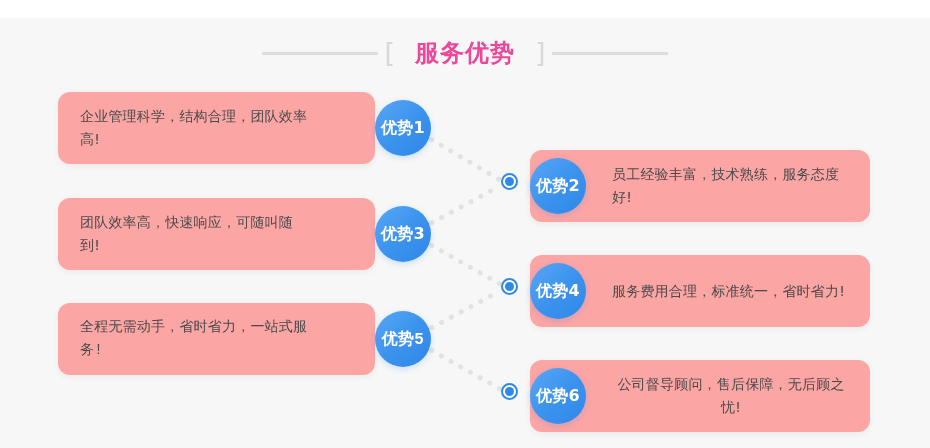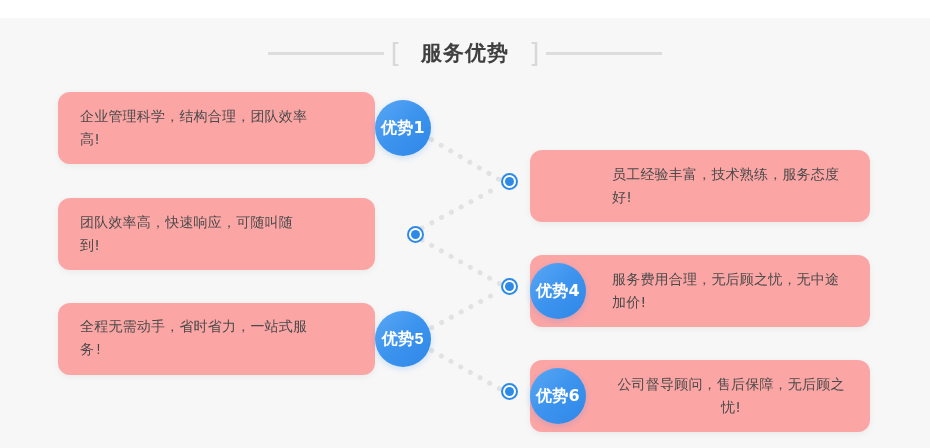--- a/index.html
+++ b/index.html
@@ -52,22 +52,22 @@
     color: #d8d8d8;
     font-size: 27px;
     line-height: 1;
     font-weight: 400;
     margin: 0 2px;
     transform: translateY(-1px);
   }
   .title-bracket.left { margin-left: 6px; }
   .title-bracket.right { margin-right: 6px; }
   .title-text {
-    color: #404040;
-    font-size: 21px;
+    color: #ec4899;
+    font-size: 24px;
     font-weight: bold;
     letter-spacing: 1px;
     padding: 0 18px;
     white-space: nowrap;
   }
 
   
   .connectors {
     position: absolute;
     left: 0;
@@ -184,31 +184,33 @@
     <div class="card">
       <span class="card-text">企业管理科学，结构合理，团队效率高!</span>
     </div>
     <div class="badge">优势1</div>
   </div>
 
   <div class="row row-right" style="left:530px; top:150px; width:340px;">
     <div class="card">
       <span class="card-text">员工经验丰富，技术熟练，服务态度好!</span>
     </div>
+    <div class="badge">优势2</div>
   </div>
 
   <div class="row row-left" style="left:58px; top:198px; width:373px;">
     <div class="card">
       <span class="card-text">团队效率高，快速响应，可随叫随到!</span>
     </div>
+    <div class="badge">优势3</div>
   </div>
 
   <div class="row row-right" style="left:530px; top:255px; width:340px;">
     <div class="card">
-      <span class="card-text">服务费用合理，无后顾之忧，无中途加价!</span>
+      <span class="card-text">服务费用合理，标准统一，省时省力!</span>
     </div>
     <div class="badge">优势4</div>
   </div>
 
   <div class="row row-left" style="left:58px; top:303px; width:373px;font-family:Liberation Mono, monospace;">
     <div class="card">
       <span class="card-text">全程无需动手，省时省力，一站式服务!</span>
     </div>
     <div class="badge">优势5</div>
   </div>

